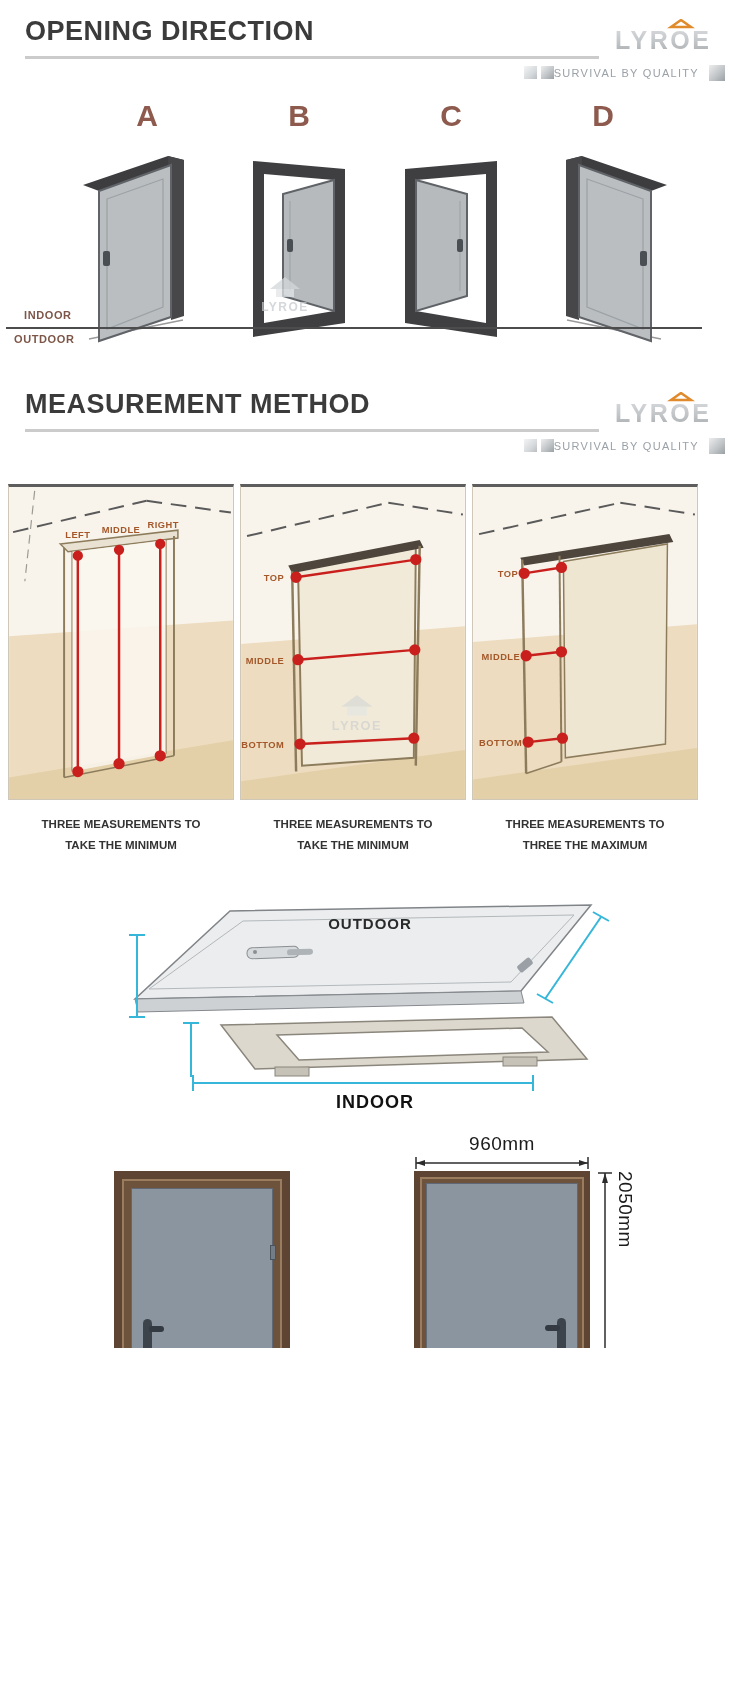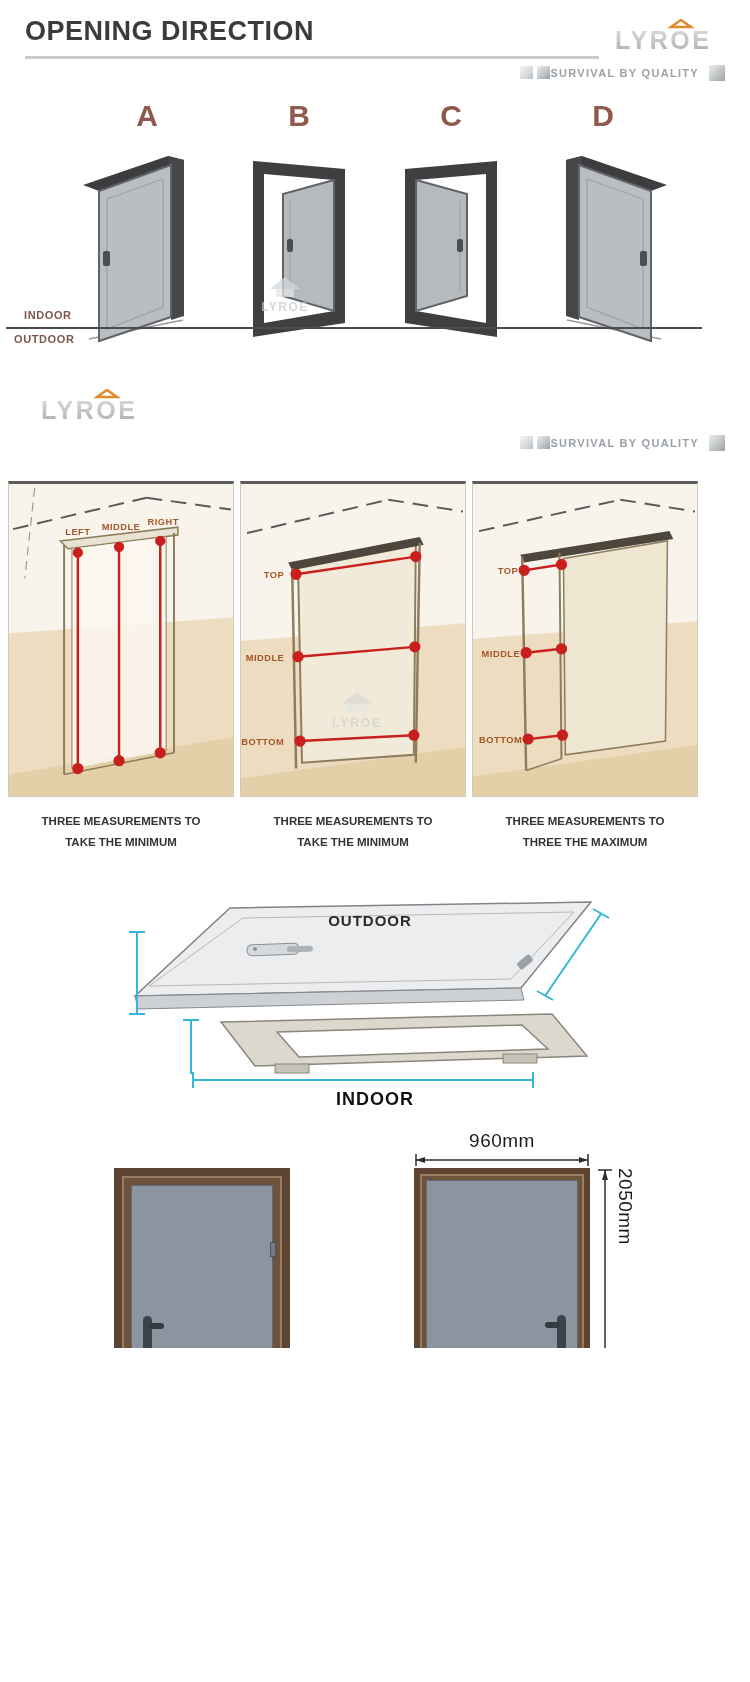--- a/index.html
+++ b/index.html
@@ -11,21 +11,21 @@
   .sec-header { padding:16px 25px 0 25px; }
   .sec-header.second { padding-top:34px; }
   .header-top { display:flex; align-items:flex-end; }
   .sec-title { flex:1; font-size:27px; font-weight:bold; color:#3b3b3b; letter-spacing:0.5px;
                border-bottom:3px solid #cbcbcb; padding-bottom:9px; }
   .brand-logo { margin-left:14px; margin-bottom:0; flex:0 0 auto; }
   .tagline-row { display:flex; align-items:center; justify-content:flex-end; margin-top:5px; height:17px; }
   .sq { width:13px; height:13px; background:linear-gradient(135deg,#ededed 0%,#c2c6c9 55%,#9aa0a4 100%); margin-left:4px; }
   .sq.lighter { background:linear-gradient(135deg,#f4f4f4 0%,#d6dadd 60%,#b9bec2 100%); }
   .sq-edge { width:16px; height:16px; margin-left:10px; }
-  .tagline { color:#9aa1a7; font-size:11px; font-weight:bold; letter-spacing:1.3px; }
+  .tagline { color:#9aa1a7; font-size:11px; font-weight:normal; letter-spacing:1.3px; }
 
   
   .letters-row { display:flex; width:608px; margin:18px auto 6px auto; }
   .letter-col { flex:1; text-align:center; }
   .door-letter { font-size:30px; font-weight:bold; color:#8d5a4d; }
   .stage { position:relative; height:216px; margin-top:2px; }
   .doors-flex { display:flex; width:608px; margin:0 auto; }
   .door-col { flex:1; display:flex; justify-content:center; }
   .door-svg { width:152px; height:206px; }
   .threshold-line { position:absolute; left:6px; right:48px; top:188px; height:2px; background:#4c4c4c; }
@@ -163,20 +163,21 @@
       <span class="indoor-lbl">INDOOR</span>
       <div class="threshold-line"></div>
       <span class="outdoor-lbl">OUTDOOR</span>
     </div>
 
   </section>
 
   <section>
     <header class="sec-header second">
       <div class="header-top">
+        <h1 class="sec-title">MEASUREMENT METHOD</h1>
         <div class="brand-logo">
           <svg width="112" height="36" viewBox="0 0 112 36">
             <polygon points="58,8 68,1 78,8" fill="none" stroke="#e08a2b" stroke-width="2.5"></polygon>
             <text x="2" y="30" font-size="25" font-weight="bold" fill="url(#metal)" letter-spacing="2.5">LYROE</text>
           </svg>
         </div>
       </div>
       <div class="tagline-row">
         <span class="sq lighter"></span>
         <span class="sq"></span>

